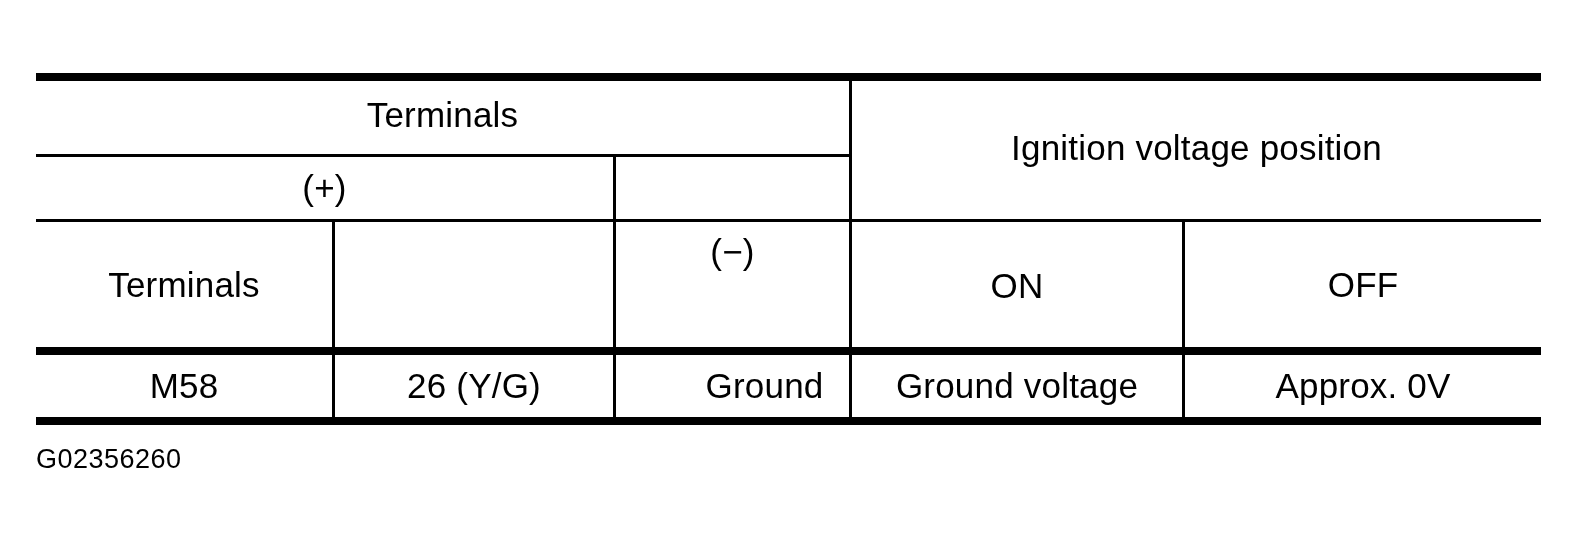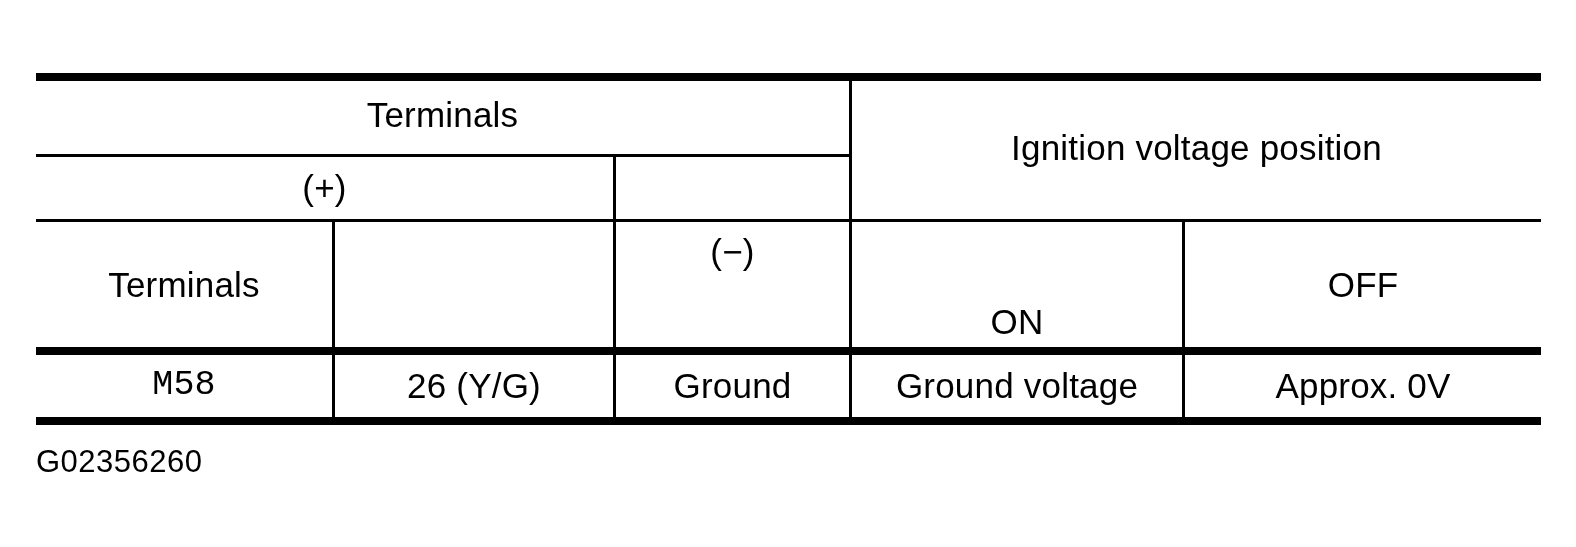--- a/index.html
+++ b/index.html
@@ -48,21 +48,21 @@
     letter-spacing: 0.2px;
     white-space: pre-line;
   }
 
   .cell.two-line { line-height: 1.18; }
 
   #caption {
     position: absolute;
     left: 36px;
     top: 444px;
-    font-size: 31px;
+    font-size: 27px;
     letter-spacing: 0.5px;
     font-family: "Liberation Sans", sans-serif;
   }
 </style>
 </head>
 <body>
 
 <div id="page">
 
   <div id="table-wrap">
@@ -89,29 +89,29 @@
 
     <div class="cell" style="left:816px; top:3px; width:689px; height:143px;">Ignition voltage position</div>
 
     <div class="cell" style="left:0; top:84px; width:577px; height:62px;">(+)</div>
 
     <div class="cell" style="left:0; top:149px; width:296px; height:125px;">Terminals</div>
 
 
     <div class="cell" style="left:580px; top:84px; width:233px; height:190px;">(−)</div>
 
-    <div class="cell" style="left:816px; top:149px; width:330px; height:128px;margin-top:36px;">ON</div>
+    <div class="cell" style="left:816px; top:149px; width:330px; height:128px;">ON</div>
 
     <div class="cell" style="left:1149px; top:149px; width:356px; height:125px;">OFF</div>
 
-    <div class="cell" style="left:0; top:282px; width:296px; height:62px;font-family:Liberation Mono, monospace;">M58</div>
+    <div class="cell" style="left:0; top:282px; width:296px; height:62px;">M58</div>
 
     <div class="cell" style="left:299px; top:282px; width:278px; height:62px;">26 (Y/G)</div>
 
-    <div class="cell" style="left:580px; top:282px; width:233px; height:62px;">Ground</div>
+    <div class="cell" style="left:580px; top:282px; width:233px; height:62px;padding-left:32px;">Ground</div>
 
     <div class="cell" style="left:816px; top:282px; width:330px; height:62px;">Ground voltage</div>
 
     <div class="cell" style="left:1149px; top:282px; width:356px; height:62px;">Approx. 0V</div>
 
   </div>
 
   <div id="caption">G02356260</div>
 
 </div>

